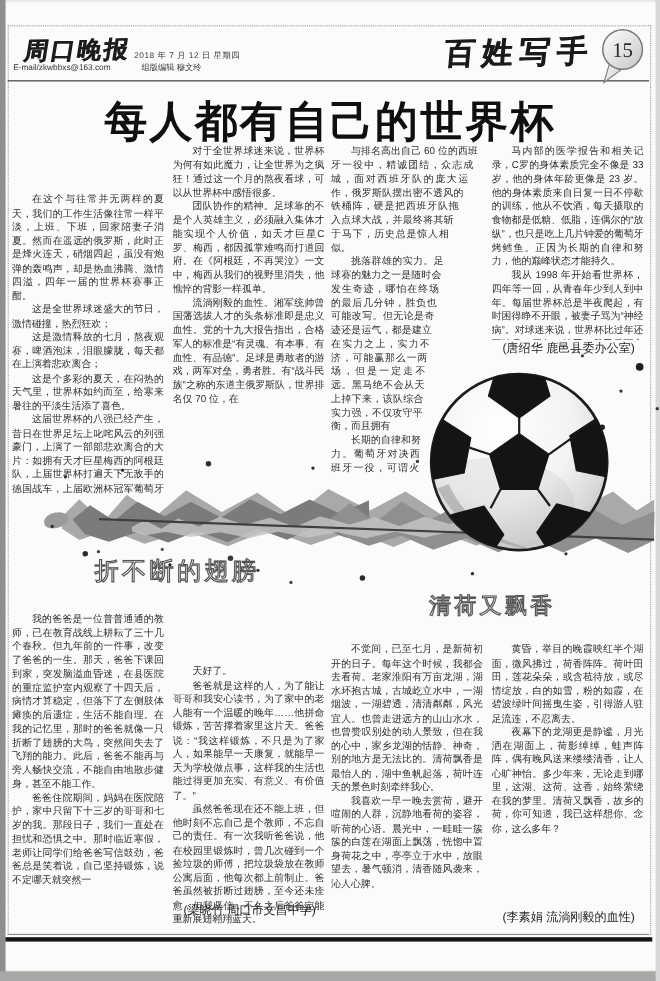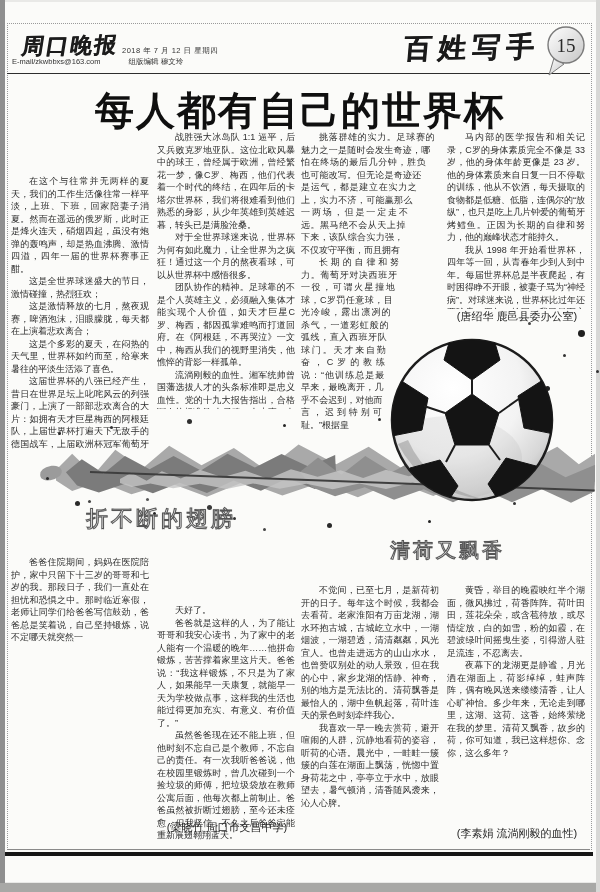--- a/index.html
+++ b/index.html
@@ -116,27 +116,27 @@
 <h1 class="abs headline" style="margin:0">每人都有自己的世界杯</h1>
 
 <div class="abs col c1">
     <p>在这个与往常并无两样的夏天，我们的工作生活像往常一样平淡，上班、下班，回家陪妻子消夏。然而在遥远的俄罗斯，此时正是烽火连天，硝烟四起，虽没有炮弹的轰鸣声，却是热血沸腾、激情四溢，四年一届的世界杯赛事正酣。</p>
     <p>这是全世界球迷盛大的节日，激情碰撞，热烈狂欢；</p>
     <p>这是激情释放的七月，熬夜观赛，啤酒泡沫，泪眼朦胧，每天都在上演着悲欢离合；</p>
     <p>这是个多彩的夏天，在闷热的天气里，世界杯如约而至，给寒来暑往的平淡生活添了喜色。</p>
     <p>这届世界杯的八强已经产生，昔日在世界足坛上叱咤风云的列强豪门，上演了一部部悲欢离合的大片：如拥有天才巨星梅西的阿根廷队，上届世界杯打遍天下无敌手的德国战车，上届欧洲杯冠军葡萄牙队，老牌世界杯冠军西班牙队，等等，都在奏响打道回府的行列。</p>
   </div>
 <div class="abs col c2">
-    <p>战胜强大冰岛队 1:1 逼平，后又兵败克罗地亚队。这位北欧风暴中的球王，曾经属于欧洲，曾经繁花一梦，像C罗、梅西，他们代表着一个时代的终结，在四年后的卡塔尔世界杯，我们将很难看到他们熟悉的身影，从少年英雄到英雄迟暮，转头已是满脸沧桑。</p>
     <p>对于全世界球迷来说，世界杯为何有如此魔力，让全世界为之疯狂！通过这一个月的熬夜看球，可以从世界杯中感悟很多。</p>
     <p>团队协作的精神。足球靠的不是个人英雄主义，必须融入集体才能实现个人价值，如天才巨星C罗、梅西，都因孤掌难鸣而打道回府。在《阿根廷，不再哭泣》一文中，梅西从我们的视野里消失，他憔悴的背影一样孤单。</p>
     <p>流淌刚毅的血性。湘军统帅曾国藩选拔人才的头条标准即是忠义血性。党的十九大报告指出，合格军人的标准是“有灵魂、有本事、有血性、有品德”。足球是勇敢者的游戏，两军对垒，勇者胜。有“战斗民族”之称的东道主俄罗斯队，世界排名仅 70 位，在</p>
   </div>
 <div class="abs col c3">
     <div class="ball-spacer"></div>
+    <p>与排名高出自己 60 位的西班牙一役中，精诚团结，众志成城，面对西班牙队的庞大运作，俄罗斯队摆出密不透风的铁桶阵，硬是把西班牙队拖入点球大战，并最终将其斩于马下，历史总是惊人相似。</p>
     <p>挑落群雄的实力。足球赛的魅力之一是随时会发生奇迹，哪怕在终场的最后几分钟，胜负也可能改写。但无论是奇迹还是运气，都是建立在实力之上，实力不济，可能赢那么一两场，但是一定走不远。黑马绝不会从天上掉下来，该队综合实力强，不仅攻守平衡，而且拥有</p>
     <p>长期的自律和努力。葡萄牙对决西班牙一役，可谓火星撞地球，C罗罚任意球，目光冷峻，露出凛冽的杀气，一道彩虹般的弧线，直入西班牙队球门。天才来自勤奋，C罗的教练说：“他训练总是最早来，最晚离开，几乎不会迟到，对他而言，迟到特别可耻。”根据皇</p>
   </div>
 <div class="abs col c4">
     <p>马内部的医学报告和相关记录，C罗的身体素质完全不像是 33 岁，他的身体年龄更像是 23 岁。他的身体素质来自日复一日不停歇的训练，他从不饮酒，每天摄取的食物都是低糖、低脂，连偶尔的“放纵”，也只是吃上几片钟爱的葡萄牙烤鳕鱼。正因为长期的自律和努力，他的巅峰状态才能持久。</p>
     <p>我从 1998 年开始看世界杯，四年等一回，从青春年少到人到中年。每届世界杯总是半夜爬起，有时困得睁不开眼，被妻子骂为“神经病”。对球迷来说，世界杯比过年还要珍贵，四年一轮回，我已是而立年华，人生还能看多少届世界杯？</p>
   </div>
 <div class="abs byline byline-main">(唐绍华  鹿邑县委办公室)</div>
 
 <div class="abs brushA ragA"></div>
@@ -178,20 +178,21 @@
       <path d="M57,77 L36,70"></path>
       <path d="M111,77 L132,62"></path>
       <path d="M67,109 L58,126"></path>
       <path d="M101,109 L112,124"></path>
     </g>
   </svg>
 </div>
 
 <div class="abs hollow title-left">折不断的翅膀</div>
 <div class="abs col lc1">
+    <p>我的爸爸是一位普普通通的教师，已在教育战线上耕耘了三十几个春秋。但九年前的一件事，改变了爸爸的一生。那天，爸爸下课回到家，突发脑溢血昏迷，在县医院的重症监护室内观察了十四天后，病情才算稳定，但落下了左侧肢体瘫痪的后遗症，生活不能自理。在我的记忆里，那时的爸爸就像一只折断了翅膀的大鸟，突然间失去了飞翔的能力。此后，爸爸不能再与旁人畅快交流，不能自由地散步健身，甚至不能工作。</p>
     <p>爸爸住院期间，妈妈在医院陪护，家中只留下十三岁的哥哥和七岁的我。那段日子，我们一直处在担忧和恐惧之中。那时临近寒假，老师让同学们给爸爸写信鼓劲，爸爸总是笑着说，自己坚持锻炼，说不定哪天就突然一</p>
   </div>
 <div class="abs col lc2">
     <p>天好了。</p>
     <p>爸爸就是这样的人，为了能让哥哥和我安心读书，为了家中的老人能有一个温暖的晚年……他拼命锻炼，苦苦撑着家里这片天。爸爸说：“我这样锻炼，不只是为了家人，如果能早一天康复，就能早一天为学校做点事，这样我的生活也能过得更加充实、有意义、有价值了。”</p>
     <p>虽然爸爸现在还不能上班，但他时刻不忘自己是个教师，不忘自己的责任。有一次我听爸爸说，他在校园里锻炼时，曾几次碰到一个捡垃圾的师傅，把垃圾袋放在教师公寓后面，他每次都上前制止。爸爸虽然被折断过翅膀，至今还未痊愈，但我坚信，不久之后爸爸定能重新展翅翱翔蓝天。</p>
   </div>
 <div class="abs byline byline-left">(梁晓竹  周口市文昌中学)</div>
 
 <div class="abs hollow title-right">清荷又飘香</div>

